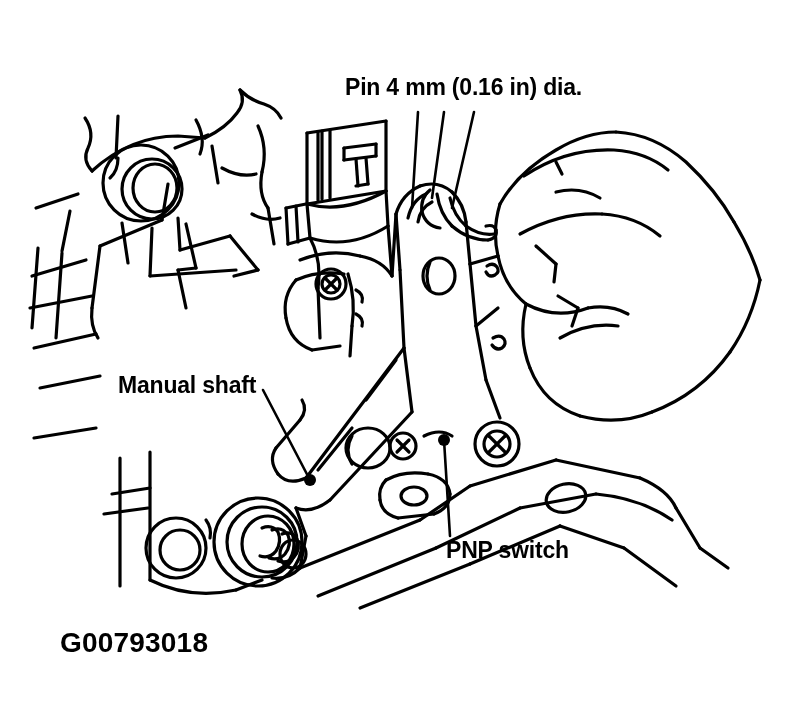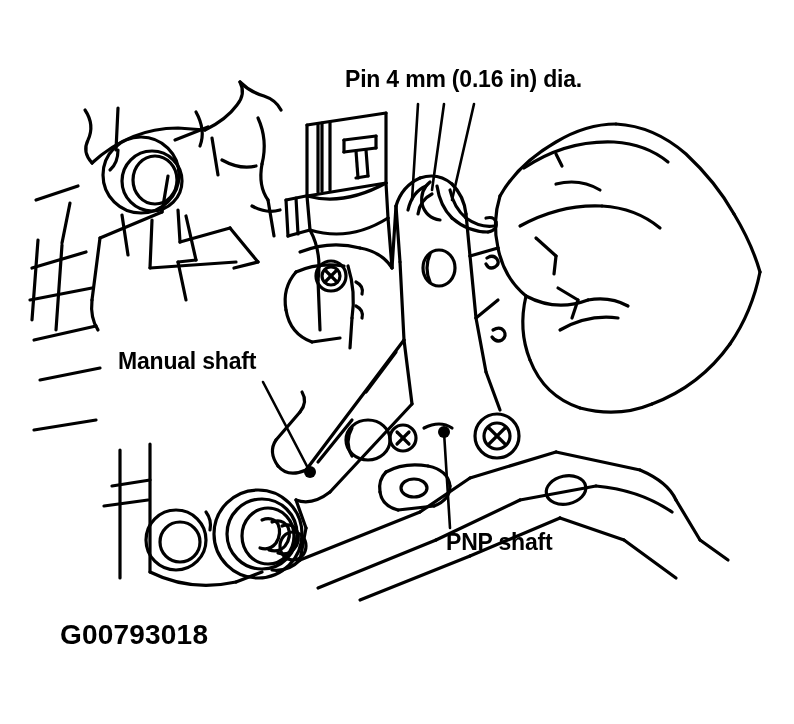--- a/index.html
+++ b/index.html
@@ -15,41 +15,42 @@
     overflow: hidden;
     font-family: "Liberation Sans", sans-serif;
     -webkit-font-smoothing: antialiased;
   }
   #figure-root {
     position: absolute;
     inset: 0;
     width: 794px;
     height: 636px;
     background: #ffffff;
+    margin-top: 8px;
   }
   #art {
     position: absolute;
     left: 0;
     top: 0;
     width: 794px;
     height: 724px;
     display: block;
   }
   .label {
     position: absolute;
     white-space: nowrap;
     color: #000000;
     font-family: "Liberation Sans", sans-serif;
     font-weight: bold;
     font-size: 23px;
     line-height: 1;
     letter-spacing: -0.2px;
   }
   #label-pin        { left: 345px; top: 68px; }
-  #label-manual     { left: 118px; top: 350px; }
+  #label-manual     { left: 118px; top: 366px; }
   #label-pnp        { left: 446px; top: 531px; }
   #figure-id {
     position: absolute;
     left: 60px;
     top: 621px;
     color: #000000;
     font-family: "Liberation Sans", sans-serif;
     font-weight: bold;
     font-size: 28px;
     line-height: 1;
@@ -340,17 +341,17 @@
     </g>
 
     <circle cx="310" cy="472" r="6" fill="#000000"></circle>
     <circle cx="444" cy="432" r="6" fill="#000000"></circle>
   </svg>
 
   <div class="label" id="label-pin">Pin 4 mm (0.16 in) dia.</div>
 
   <div class="label" id="label-manual">Manual shaft</div>
 
-  <div class="label" id="label-pnp">PNP shaft</div>
+  <div class="label" id="label-pnp">PNP switch</div>
 
   <div id="figure-id">G00793018</div>
 
 </div>
 
 </body></html>

